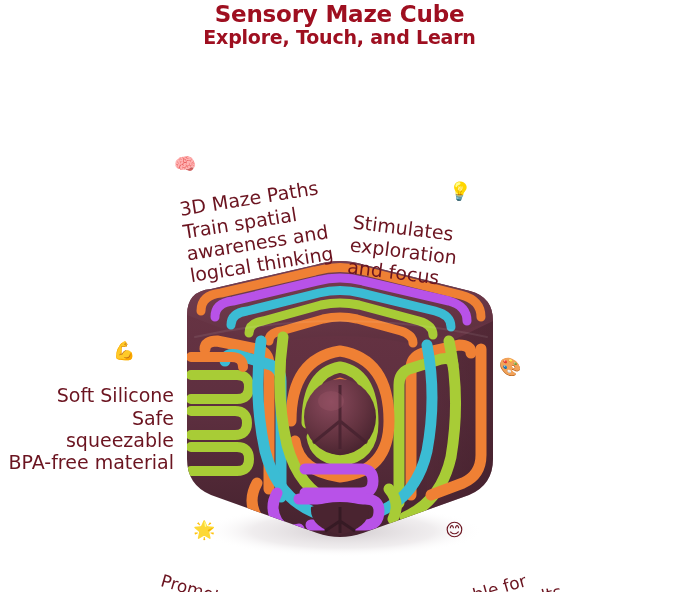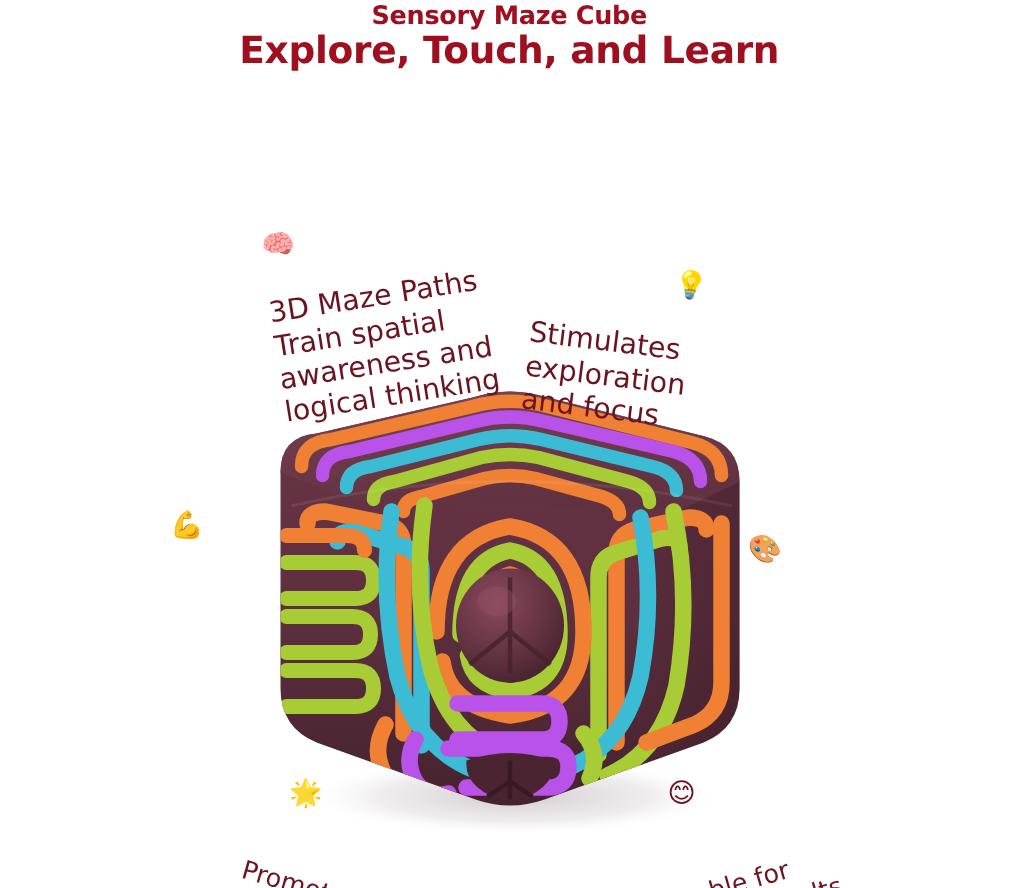--- a/index.html
+++ b/index.html
@@ -30,22 +30,22 @@
     width: 679px;
     text-align: center;
     line-height: 1.08;
   }
   .title-line {
     display: block;
     color: #9e0f20;
     font-weight: bold;
     letter-spacing: -0.2px;
   }
-  .title-line-1 { font-size: 17px; }
-  .title-line-2 { font-size: 25px; }
+  .title-line-1 { font-size: 23px; }
+  .title-line-2 { font-size: 19px; }
 
   
   .photo {
     position: absolute;
     left: 165px;
     top: 245px;
     width: 350px;
     height: 320px;
   }
   .photo svg { display: block; }
@@ -274,20 +274,24 @@
 
   <div class="feature f-stim">
     <span class="emoji">💡</span>
     <span class="ftext">Stimulates
 exploration
 and focus</span>
   </div>
 
   <div class="feature f-soft">
     <span class="emoji">💪</span>
+    <span class="ftext">Soft Silicone
+Safe
+squeezable
+BPA-free material</span>
   </div>
 
   <div class="feature f-vivid">
     <span class="emoji">🎨</span>
   </div>
 
   <div class="feature f-promo">
     <span class="emoji">🌟</span>
     <span class="ftext">Promotes
 Focus &amp; Calm</span>

